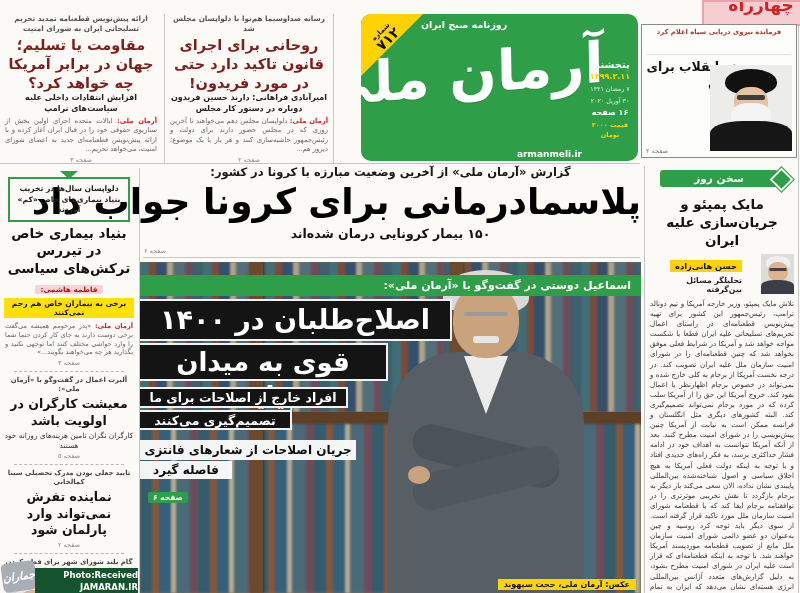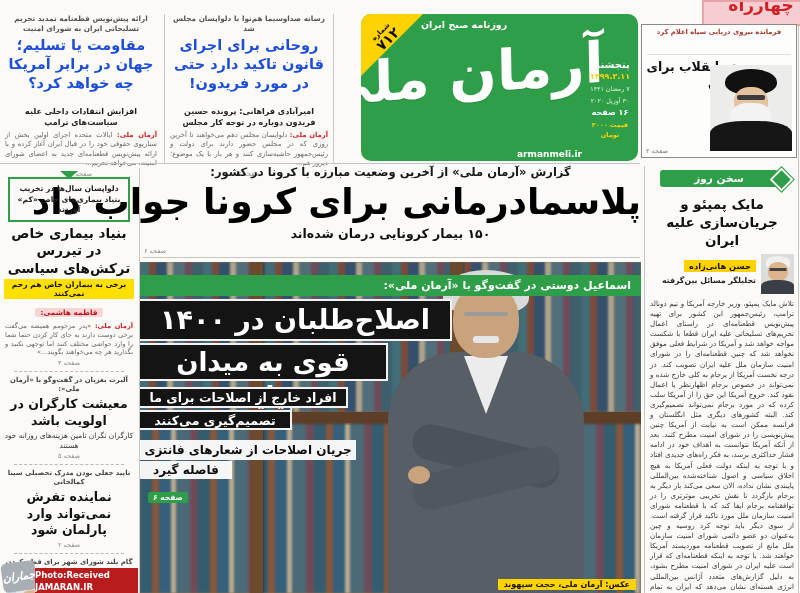--- a/index.html
+++ b/index.html
@@ -43,21 +43,21 @@
   .mh-hijri,.mh-greg{color:#d9f0d6;font-size:6.3px;display:block;margin-top:2px}
   .mh-pages{color:#fff;font-weight:900;font-size:8px;display:block;margin-top:2px}
   .mh-price{color:#ffd200;font-size:6.5px;font-weight:bold;display:block;margin-top:2px}
   .mh-site{position:absolute;right:56px;bottom:2px;color:#fff;font-size:9px;font-weight:bold;direction:ltr}
 
   
   .topcol{position:absolute;top:14px;height:150px;text-align:center;box-sizing:border-box;padding:0 5px}
   #colA{left:164px;width:170px;border-left:1px solid #c9c9c5;border-right:1px solid #c9c9c5}
   #colB{left:0;width:162px}
   .kick{font-size:7.3px;color:#555;font-weight:bold;line-height:9.5px}
-  .thead{font-size:14.5px;font-weight:900;line-height:19px;color:#1d4ed8;margin:3px 0 14px}
+  .thead{font-size:14.5px;font-weight:900;line-height:19px;color:#7f1d1d;margin:3px 0 0}
   .tsub{font-size:8px;font-weight:bold;color:#222;line-height:10.5px}
   .tbody{font-size:6.8px;color:#666;text-align:justify;line-height:9.3px;margin-top:3px}
   .brand{color:#d22027;font-weight:bold}
   .pg{font-size:6.5px;color:#888;margin-top:2px}
 
   
   #leadband{position:absolute;left:140px;top:165px;width:501px;height:93px;text-align:center}
   .lead-kick{font-size:11.5px;font-weight:bold;color:#181818}
   .lead-head{font-size:36px;font-weight:900;color:#000;line-height:44px;margin-top:1px;white-space:nowrap}
   .lead-sub{font-size:12.5px;font-weight:900;margin-top:2px}
@@ -80,22 +80,22 @@
   .muni{position:relative;height:100px;text-align:center}
   .muni-kick{font-size:6.9px;font-weight:bold;color:#444;line-height:9px}
   .muni-head{position:absolute;right:0;top:20px;width:74px;font-size:13px;font-weight:900;line-height:16.5px}
   .muni-photo{position:absolute;left:2px;top:22px;width:54px;height:56px;background:#cfd6da;overflow:hidden}
   .mp-hair{position:absolute;top:3px;left:50%;transform:translateX(-50%);width:34px;height:16px;background:#e7e7e7;border-radius:50% 50% 20% 20%}
   .mp-face{position:absolute;top:10px;left:50%;transform:translateX(-50%);width:28px;height:26px;background:#dcb48e;border-radius:45%}
 
   
   #jamlogo{position:absolute;left:2px;top:562px;width:34px;height:29px;background:#a8aeb4;border-radius:5px;
     color:#fff;font-size:11px;font-weight:900;font-style:italic;text-align:center;line-height:29px;transform:rotate(-8deg)}
-  #photobar{position:absolute;left:35px;top:568px;width:103px;height:25px;background:#b91c1c;color:#fff;
-    font-size:8.5px;font-weight:900;line-height:12px;text-align:left;direction:ltr;box-sizing:border-box;padding-top:1px}
+  #photobar{position:absolute;left:35px;top:568px;width:103px;height:25px;background:#14532d;color:#fff;
+    font-size:8.5px;font-weight:900;line-height:12px;text-align:right;direction:ltr;box-sizing:border-box;padding-top:1px}
 
   
   #photo{position:absolute;left:140px;top:262px;width:501px;height:331px;overflow:hidden;background:#8a6a4c}
   .band{position:absolute;left:0;right:0;filter:blur(1.2px);opacity:.95}
   .band.b1{top:0;height:150px;background:repeating-linear-gradient(90deg,#3e6e7a 0 9px,#7a4a3a 9px 16px,#2f4f6e 16px 27px,#b3a78d 27px 33px,#50707c 33px 45px,#6e4a5a 45px 52px,#3a5f6e 52px 63px)}
   .band.b2{top:162px;height:169px;background:repeating-linear-gradient(90deg,#2f5d70 0 12px,#87563c 12px 19px,#31607e 19px 31px,#bcae92 31px 36px,#476b7a 36px 50px,#6e4a5a 50px 58px)}
   .shelfbar{position:absolute;left:0;right:0;height:13px;background:#5d3f28;box-shadow:0 2px 3px rgba(0,0,0,.4)}
   .pillar{position:absolute;top:0;bottom:0;width:13px;background:#6b4a2e;box-shadow:1px 0 2px rgba(0,0,0,.35)}
   .man{position:absolute;right:30px;top:8px;width:250px;height:323px}
   .man .hair{position:absolute;top:0;left:50%;transform:translateX(-50%);width:86px;height:44px;background:#d9d9d9;border-radius:50% 50% 35% 35%}
@@ -121,21 +121,21 @@
   .ov-page{position:absolute;top:230px;left:8px;background:#2f9e48;color:#fff;font-size:7.5px;font-weight:bold;padding:1px 5px;border-radius:2px}
   .ov-credit{position:absolute;bottom:3px;right:5px;background:#ffd200;color:#111;font-size:8px;font-weight:900;padding:1px 6px}
 
   
   #opinion{position:absolute;left:646px;top:166px;width:151px;height:427px;box-sizing:border-box;padding:2px 3px 0 4px;overflow:hidden}
   .op-bar{position:relative;background:#2f9e48;height:17px;border-radius:3px;color:#fff;font-size:10.5px;
     font-weight:900;text-align:center;line-height:17px;width:82%;margin:2px auto 0 10px}
   .op-diamond{position:absolute;right:-12px;top:1px;width:13px;height:13px;background:#2f9e48;border:2px solid #fff;
     outline:1px solid #2f9e48;transform:rotate(45deg)}
   .op-head{font-size:13.5px;font-weight:900;line-height:18px;text-align:center;margin:8px 2px 5px}
-  .op-author{display:flex;flex-direction:row;align-items:flex-start;gap:5px;margin:2px 0 0}
+  .op-author{display:flex;flex-direction:row;align-items:flex-start;gap:19px;margin:2px 0 0}
   .op-photo{width:33px;height:40px;background:#dcdcda;position:relative;overflow:hidden;flex:none}
   .ap-hair{position:absolute;top:2px;left:50%;transform:translateX(-50%);width:24px;height:12px;background:#efefef;border-radius:50% 50% 20% 20%}
   .ap-face{position:absolute;top:8px;left:50%;transform:translateX(-50%);width:20px;height:19px;background:#dcb48e;border-radius:45%}
   .ap-glass{position:absolute;top:14px;left:50%;transform:translateX(-50%);width:17px;height:3px;background:#444}
   .ap-suit{position:absolute;bottom:0;left:0;width:100%;height:14px;background:#3a3f46;border-radius:40% 40% 0 0}
   .op-chip{background:#ffd200;font-size:8.3px;font-weight:900;padding:1px 5px;display:inline-block}
   .op-role{font-size:7.8px;font-weight:900;color:#222;margin-top:3px}
   .op-body{font-size:7.1px;line-height:10.1px;color:#3a3a3a;text-align:justify;margin-top:5px}
 </style>
 </head>
@@ -177,21 +177,21 @@
       <span class="mh-greg">۳۰ آوریل ۲۰۲۰</span>
       <span class="mh-pages">۱۶ صفحه</span>
       <span class="mh-price">قیمت ۲۰۰۰ تومان</span>
     </div>
     <div class="mh-site">armanmeli.ir</div>
   </div>
 
   <div id="colA" class="topcol">
     <div class="kick">رسانه صداوسیما هم‌نوا با دلواپسان مجلس شد</div>
     <div class="thead">روحانی برای اجرای قانون تاکید دارد حتی در مورد فریدون!</div>
-    <div class="tsub">امیرآبادی فراهانی: پرونده حسین فریدون دوباره در توجه کار مجلس</div>
+    <div class="tsub">امیرآبادی فراهانی: دارند حسین فریدون دوباره در دستور کار مجلس</div>
     <div class="tbody"><span class="brand">آرمان ملی:</span> <span>دلواپسان مجلس دهم می‌خواهند تا آخرین روزی که در مجلس حضور دارند برای دولت و رئیس‌جمهور حاشیه‌سازی کنند و هر بار با یک موضوع؛ دیروز هم...</span></div>
     <div class="pg">صفحه ۲</div>
   </div>
   <div id="colB" class="topcol">
     <div class="kick">ارائه پیش‌نویس قطعنامه تمدید تحریم تسلیحاتی ایران به شورای امنیت</div>
     <div class="thead">مقاومت یا تسلیم؛ جهان در برابر آمریکا چه خواهد کرد؟</div>
     <div class="tsub">افزایش انتقادات داخلی علیه سیاست‌های ترامپ</div>
     <div class="tbody"><span class="brand">آرمان ملی:</span> <span>ایالات متحده اجرای اولین بخش از سناریوی حقوقی خود را در قبال ایران آغاز کرده و با ارائه پیش‌نویس قطعنامه‌ای جدید به اعضای شورای امنیت، می‌خواهد تحریم...</span></div>
     <div class="pg">صفحه ۳</div>
   </div>
@@ -205,27 +205,27 @@
     <div class="lead-page">صفحه ۶</div>
   </div>
   <div class="hr" style="left:143px;top:257px;width:497px"></div>
 
   <div id="sidebar">
     <div class="note-box">
       <div class="note-tri"></div>
       <span>دلواپسان سال‌ها در تخریب بنیاد بیماری‌های خاص «کم» آوردند</span>
     </div>
     <div class="sb-h1">بنیاد بیماری خاص در تیررس ترکش‌های سیاسی</div>
+    <div><span class="sb-speaker">فاطمه هاشمی:</span></div>
     <div><span class="sb-quote">برخی به بیماران خاص هم رحم نمی‌کنند</span></div>
-    <div><span class="sb-speaker">فاطمه هاشمی:</span></div>
     <div class="sb-body"><span class="brand">آرمان ملی:</span> <span>«پدر مرحومم همیشه می‌گفت برخی دوست دارند به جای کار کردن حتما شما را وارد حواشی مختلف کنند اما توجهی نکنید و بگذارید هر چه می‌خواهند بگویند...»</span></div>
     <div class="pg">صفحه ۳</div>
     <div class="divider"></div>
 
-    <div class="sb-kick">آلبرت بغزیان در گفت‌وگو با «آرمان ملی»:</div>
+    <div class="sb-kick">آلبرت اعمال در گفت‌وگو با «آرمان ملی»:</div>
     <div class="sb-h2">معیشت کارگران در اولویت باشد</div>
     <div class="sb-sub">کارگران نگران تامین هزینه‌های روزانه خود هستند</div>
     <div class="pg">صفحه ۵</div>
     <div class="divider"></div>
 
     <div class="sb-kick">تایید جعلی بودن مدرک تحصیلی سینا کمالخانی</div>
     <div class="sb-h2">نماینده تفرش نمی‌تواند وارد پارلمان شود</div>
     <div class="pg">صفحه ۲</div>
     <div class="divider"></div>
 

